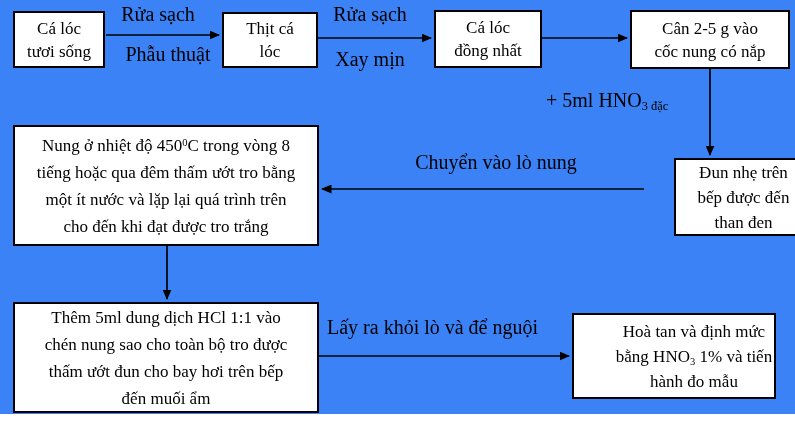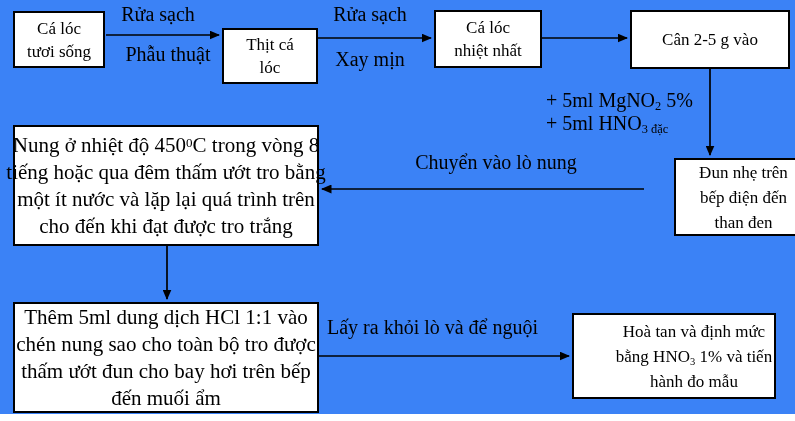--- a/index.html
+++ b/index.html
@@ -27,21 +27,21 @@
     display: flex;
     flex-direction: column;
     align-items: center;
     justify-content: center;
     text-align: center;
     font-size: 17px;
   }
   .box .line { display: block; white-space: nowrap; }
   .box.small .line { line-height: 23px; }
   .box.mid .line { line-height: 25px; }
-  .box.big { font-size: 21px; }
+  .box.big { font-size: 17px; }
   .box.big .line { line-height: 27px; }
   .label {
     position: absolute;
     font-size: 20px;
     line-height: 20px;
     text-align: center;
     white-space: nowrap;
   }
   .label.left-align { text-align: left; }
   .reagent-line { display: block; line-height: 23px; white-space: nowrap; }
@@ -66,37 +66,38 @@
     <line x1="644" y1="189" x2="322" y2="189" stroke="#000000" stroke-width="1.7" marker-end="url(#ah)"></line>
     <line x1="167" y1="246" x2="167" y2="299" stroke="#000000" stroke-width="1.7" marker-end="url(#ah)"></line>
     <line x1="319" y1="356" x2="569" y2="356" stroke="#000000" stroke-width="1.7" marker-end="url(#ah)"></line>
   </svg>
 
   <div class="box small" style="left:13px; top:11px; width:92px; height:57px;">
     <span class="line">Cá lóc</span>
     <span class="line">tươi sống</span>
   </div>
 
-  <div class="box small" style="left:222px; top:28px; width:96px; height:56px;">
+  <div class="box small" style="left:222px; top:12px; width:96px; height:56px;">
     <span class="line">Thịt cá</span>
     <span class="line">lóc</span>
   </div>
 
   <div class="box small" style="left:434px; top:10px; width:108px; height:58px;">
     <span class="line">Cá lóc</span>
-    <span class="line">nhiệt nhất</span>
+    <span class="line">đồng nhất</span>
   </div>
 
   <div class="box small" style="left:630px; top:10px; width:160px; height:59px;">
     <span class="line">Cân 2-5 g vào</span>
+    <span class="line">cốc nung có nắp</span>
   </div>
 
   <div class="box mid" style="left:674px; top:158px; width:139px; height:78px;">
     <span class="line">Đun nhẹ trên</span>
-    <span class="line">bếp điện đến</span>
+    <span class="line">bếp được đến</span>
     <span class="line">than đen</span>
   </div>
 
   <div class="box big" style="left:13px; top:125px; width:306px; height:121px;">
     <span class="line"><span>Nung ở nhiệt độ 450</span><sup>0</sup><span>C trong vòng 8</span></span>
     <span class="line">tiếng hoặc qua đêm thấm ướt tro bằng</span>
     <span class="line">một ít nước và lặp lại quá trình trên</span>
     <span class="line">cho đến khi đạt được tro trắng</span>
   </div>
 
@@ -113,21 +114,20 @@
     <span class="line">hành đo mẫu</span>
   </div>
 
   <div class="label" style="left:108px; top:4px; width:100px;">Rửa sạch</div>
   <div class="label" style="left:103px; top:44px; width:110px;padding-left:20px;">Phẫu thuật</div>
 
   <div class="label" style="left:320px; top:4px; width:100px;">Rửa sạch</div>
   <div class="label" style="left:320px; top:49px; width:100px;">Xay mịn</div>
 
   <div class="label left-align" style="left:546px; top:89px;">
-    <span class="reagent-line"><span>+ 5ml MgNO</span><sub>2</sub><span> 5%</span></span>
     <span class="reagent-line"><span>+ 5ml HNO</span><sub>3 đặc</sub></span>
   </div>
 
   <div class="label" style="left:396px; top:152px; width:200px;">Chuyển vào lò nung</div>
 
   <div class="label" style="left:327px; top:317px; width:200px;">Lấy ra khỏi lò và để nguội</div>
 
 </div>
 
 </body></html>

